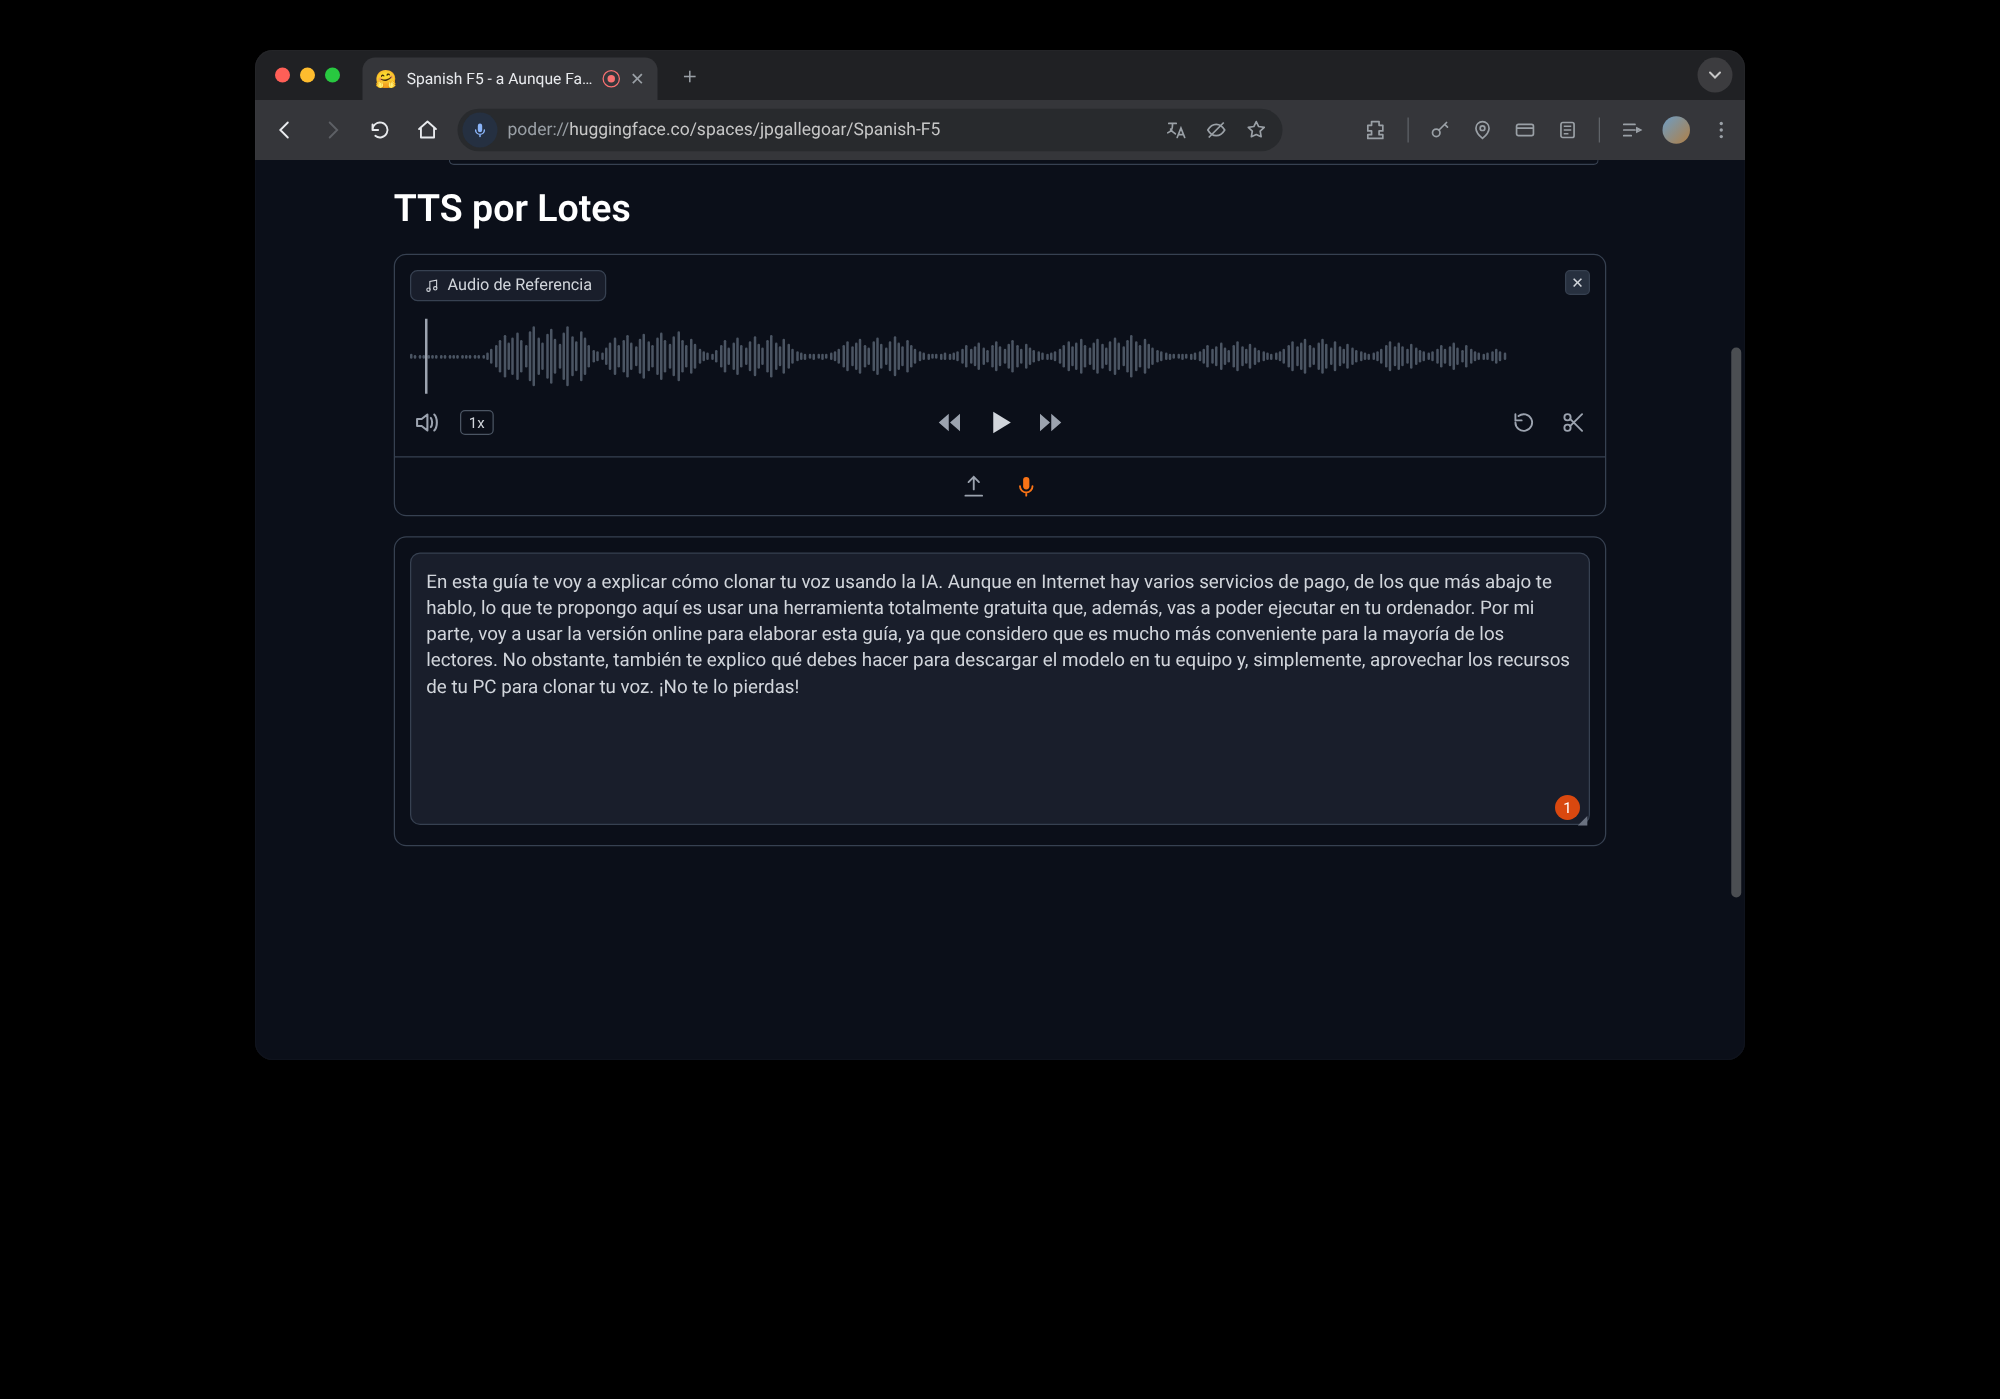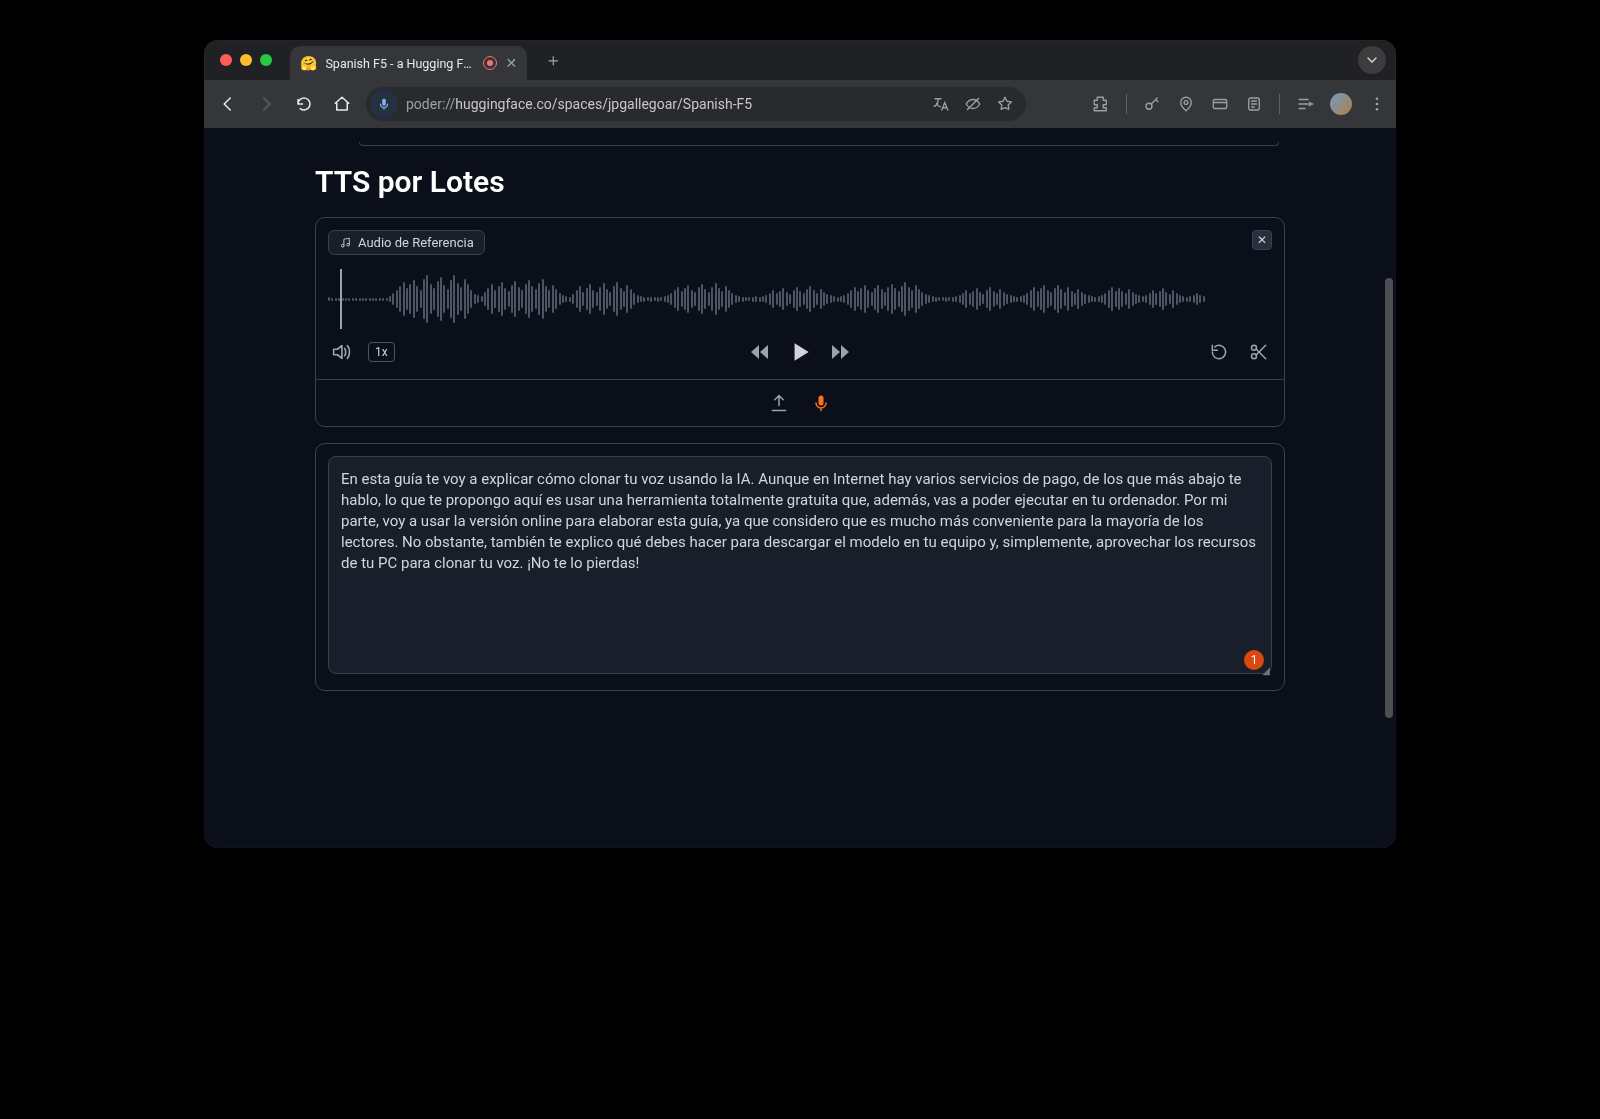--- a/index.html
+++ b/index.html
@@ -99,21 +99,21 @@
   
   .content {
     height: 720px;
     background: var(--bg-content);
     overflow:hidden;
     position:relative;
   }
   .page {
     width: 970px;
     margin: 0 auto;
-    padding-top: 14px;
+    padding-top: 0;
   }
   .truncated-top {
     border: 1px solid var(--border-card);
     border-top: none;
     border-radius: 0 0 10px 10px;
     height: 4px;
     margin-left: 44px;
     width: 920px;
     background: var(--bg-content);
   }
@@ -192,21 +192,21 @@
 <div class="window">
 
   <div class="tabstrip">
     <div class="traffic">
       <span class="tl-red"></span>
       <span class="tl-yel"></span>
       <span class="tl-grn"></span>
     </div>
     <div class="tab">
       <span class="favicon">🤗</span>
-      <span class="title">Spanish F5 - a Hugging Fa…</span>
+      <span class="title">Spanish F5 - a Aunque Fa…</span>
       <span class="rec"></span>
       <span class="close-x">✕</span>
     </div>
     <div class="newtab">＋</div>
     <div class="tab-caret">
       <svg width="10" height="10" viewBox="0 0 10 10">
           <path d="M1 3 L5 7 L9 3" stroke="currentColor" stroke-width="1.6" fill="none" stroke-linecap="round"></path>
         </svg>
     </div>
   </div>

